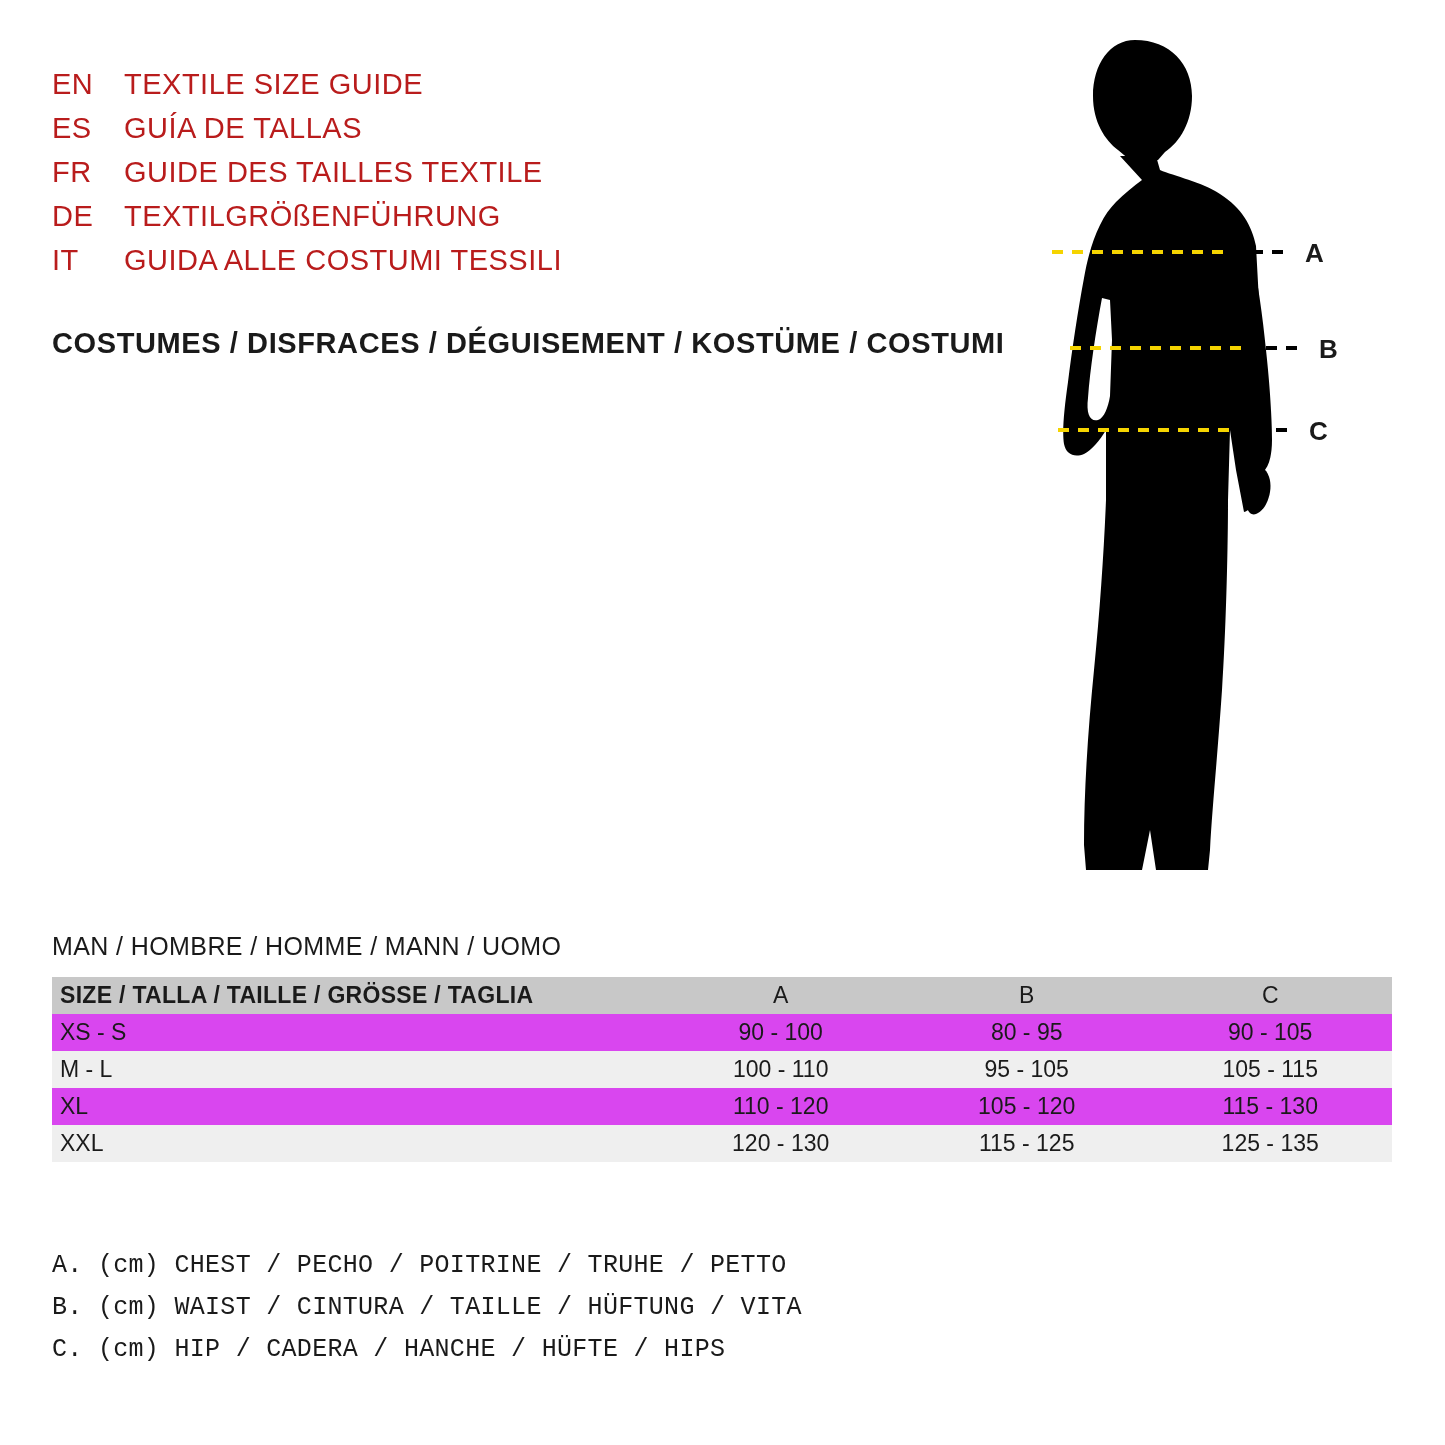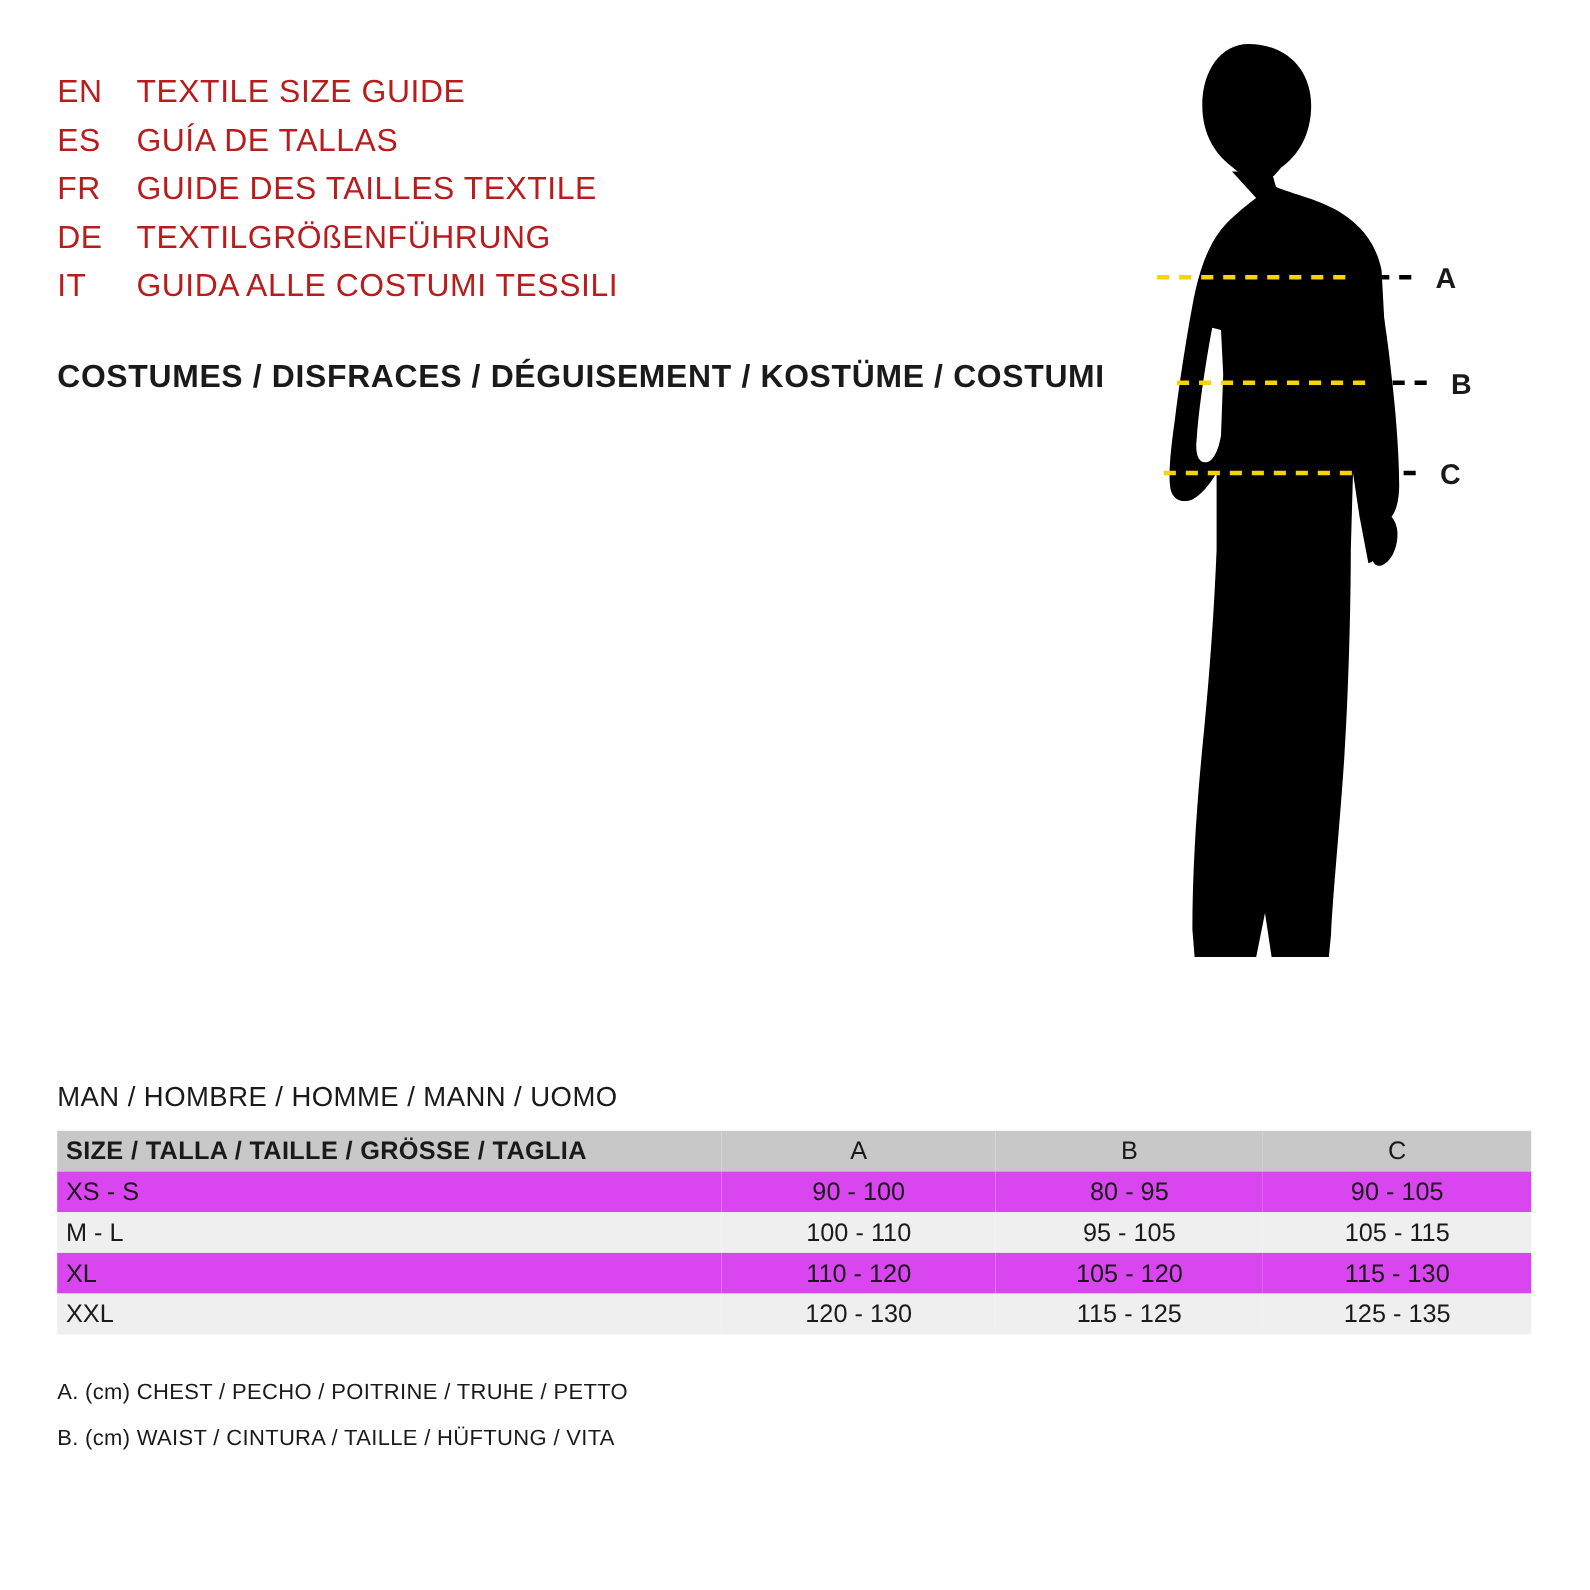--- a/index.html
+++ b/index.html
@@ -55,21 +55,21 @@
     top: 30px;
     width: 420px;
     height: 880px;
   }
   .fig-svg { display: block; }
 
   
   .table-section {
     position: absolute;
     left: 52px;
-    top: 983px;
+    top: 932px;
     width: 1340px;
   }
   .table-caption {
     font-size: 25px;
     letter-spacing: 0.4px;
     margin-bottom: 16px;
     color: #1a1a1a;
   }
   table.size-table {
     border-collapse: collapse;
@@ -111,22 +111,23 @@
   .col-label { width: 600px; }
   .col-a { width: 250px; }
   .col-b { width: 245px; }
   .col-c { width: 245px; }
 
   
   .legend {
     position: absolute;
     left: 52px;
     top: 1245px;
-    font-size: 20px;
+    font-size: 25px;
     letter-spacing: 0.3px;
+    font-family: Liberation Mono, monospace;
   }
   .legend-row {
     height: 42px;
     line-height: 42px;
     white-space: nowrap;
   }
 
   
   .meas-letter {
     position: absolute;
@@ -256,13 +257,14 @@
         <td class="val-cell">115 - 125</td>
         <td class="val-cell">125 - 135</td>
       </tr>
     </tbody>
   </table>
 </div>
 
 <div class="legend">
   <div class="legend-row">A. (cm) CHEST / PECHO / POITRINE / TRUHE / PETTO</div>
   <div class="legend-row">B. (cm) WAIST / CINTURA / TAILLE / HÜFTUNG / VITA</div>
+  <div class="legend-row">C. (cm) HIP / CADERA / HANCHE / HÜFTE / HIPS</div>
 </div>
 
 </body></html>

